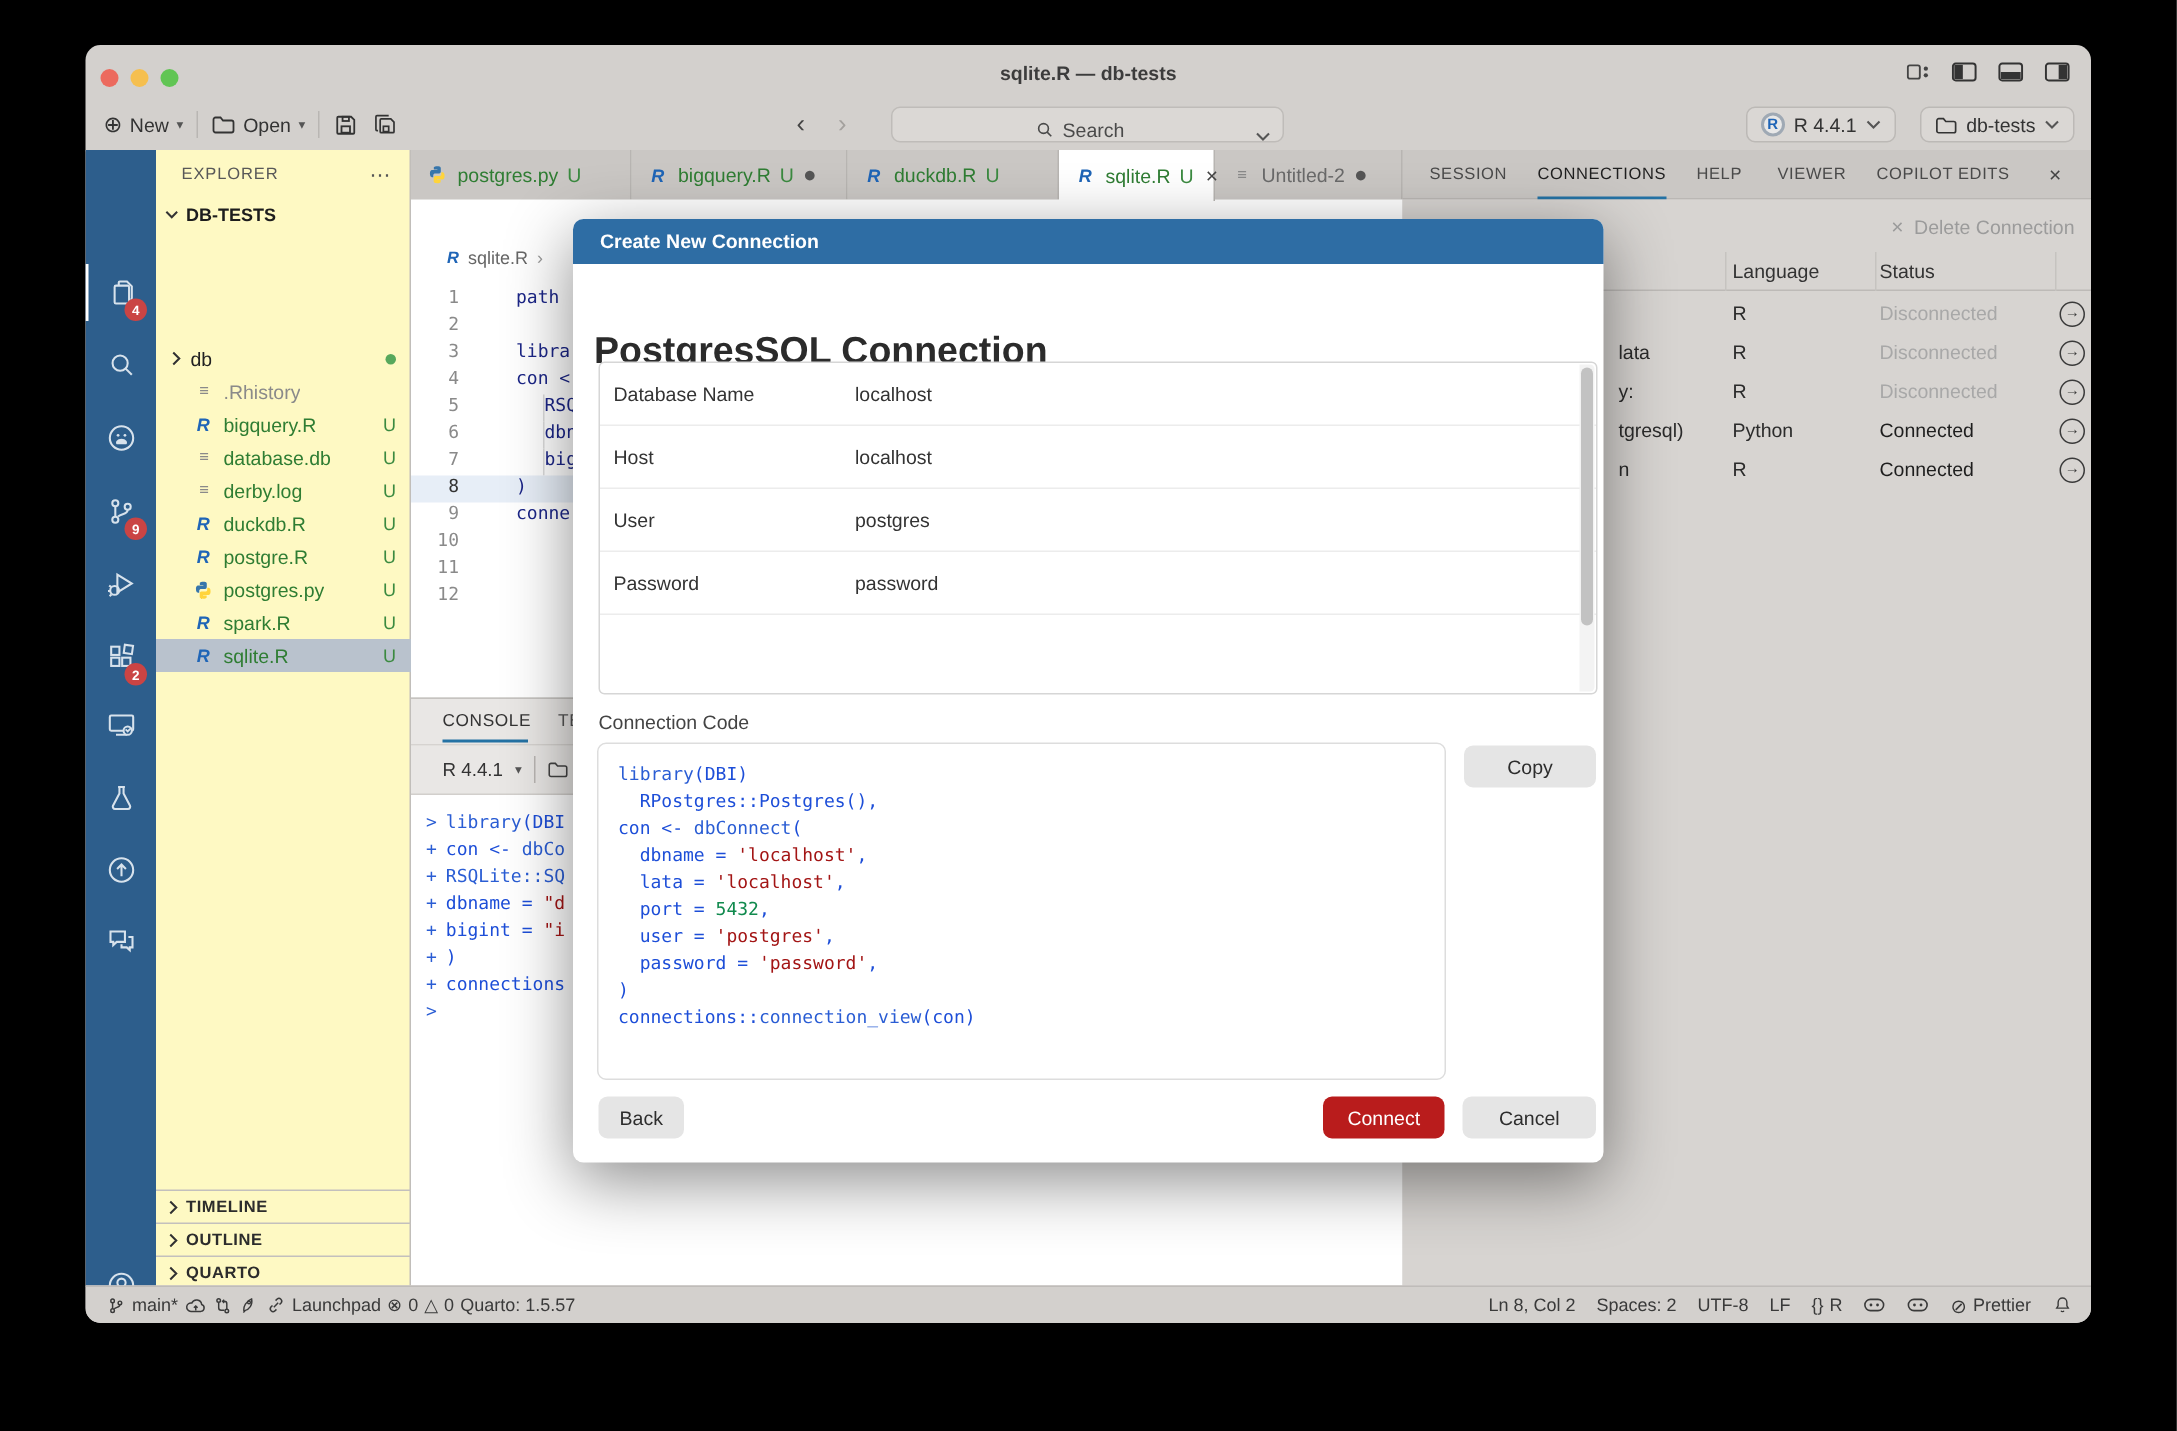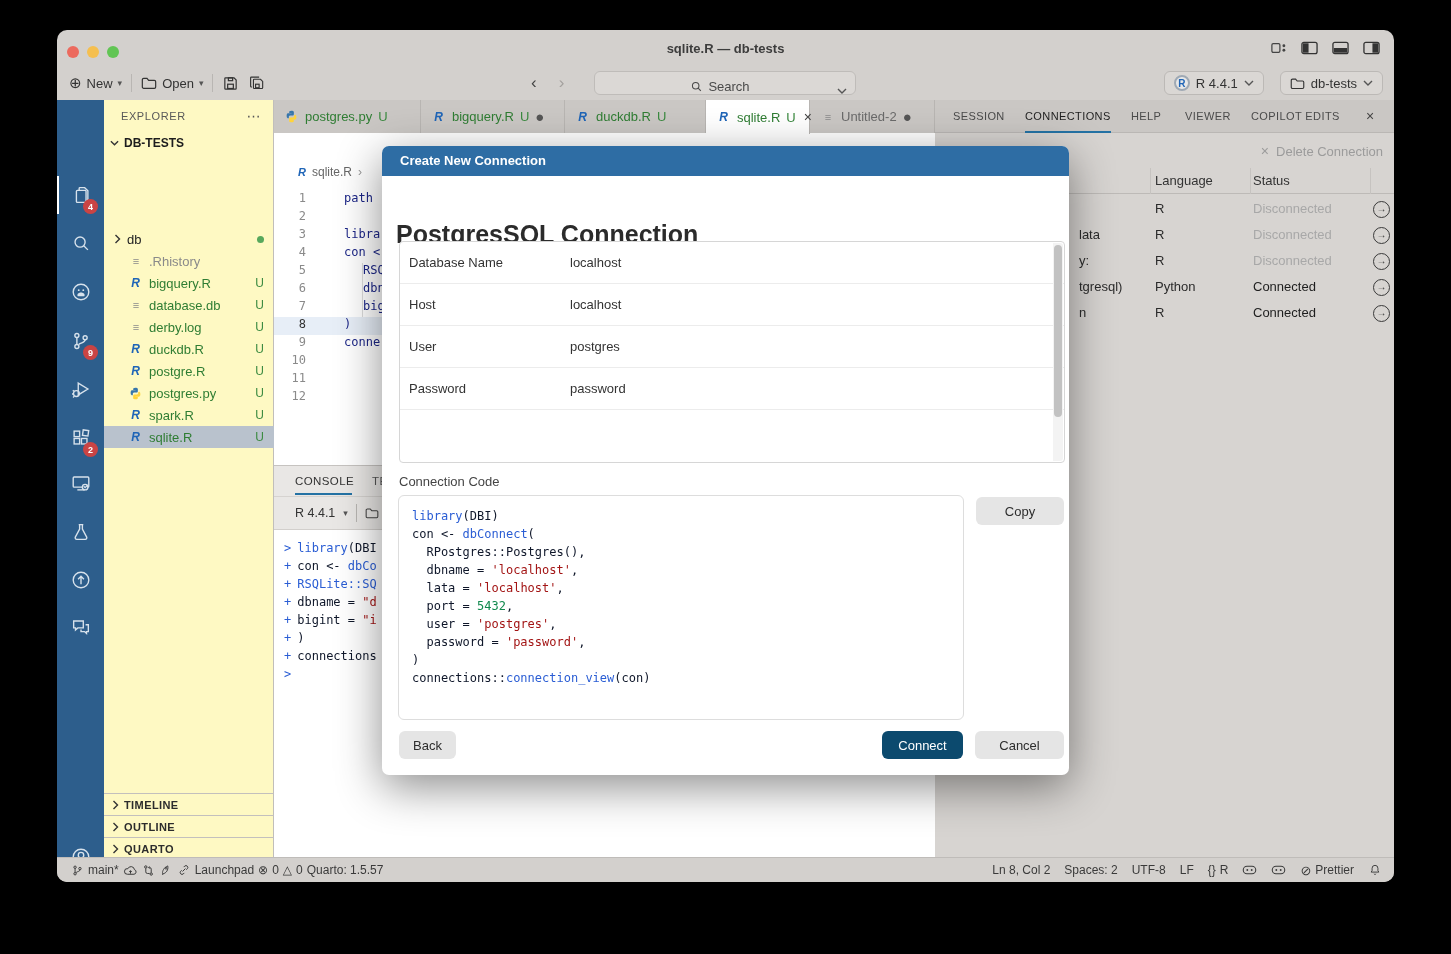--- a/index.html
+++ b/index.html
@@ -75,21 +75,21 @@
   
   .editor-bg{position:absolute;left:217px;top:103px;width:661px;height:332px;background:#fff;}
   .breadcrumb{position:absolute;left:241px;top:135px;display:flex;align-items:center;gap:6px;font-size:12px;color:#666;}
   .eline{position:absolute;left:217px;width:661px;height:18px;display:flex;font-family:"DejaVu Sans Mono",monospace;font-size:12px;}
   .eline .num{width:42px;text-align:right;padding-right:10px;box-sizing:border-box;color:#8a8a8a;}
   .eline .code{margin-left:28px;color:#1c2687;white-space:pre;}
   .eline .code.ind{margin-left:46px;border-left:1px solid #dcdcdc;padding-left:0px;}
   .eline.cur{background:#e7eef7;}
   .eline.cur .num{color:#333;}
   .tk-fn{color:#2a5dd4;}
-  .tk-p{color:#0f172a;text-align:center;}
+  .tk-p{color:#1d4ed8;text-align:center;}
   .tk-str{color:#a31515;}
   .tk-num{color:#118a4e;}
 
   
   .con-tabs{position:absolute;left:217px;top:435px;width:661px;height:32px;background:#e9e7e5;border-top:1px solid #c6c3c0;
     border-bottom:1px solid #d6d3d0;box-sizing:border-box;}
   .con-tab{position:absolute;top:0;height:30px;line-height:30px;font-size:11.5px;color:#333;letter-spacing:.4px;}
   .con-underline{position:absolute;left:21px;bottom:1px;width:57px;height:2px;background:#2472a4;}
   .con-toolbar{position:absolute;left:217px;top:467px;width:661px;height:33px;background:#e9e7e5;border-bottom:1px solid #d2cfcc;
     box-sizing:border-box;display:flex;align-items:center;gap:8px;padding-left:21px;font-size:12.5px;color:#333;}
@@ -128,21 +128,21 @@
   .frow .lbl{position:absolute;left:9px;top:13px;}
   .frow .val{position:absolute;left:170px;top:13px;}
   .fscroll{position:absolute;right:1px;top:1px;width:10px;height:218px;background:#f3f3f3;border-radius:0 3px 3px 0;}
   .fthumb{position:absolute;left:1px;top:2px;width:8px;height:172px;background:#c2c2c2;border-radius:4px;}
   .code-label{position:absolute;left:17px;top:328px;font-size:13px;color:#444;}
   .codebox{position:absolute;left:16px;top:349px;width:566px;height:225px;border:1px solid #dddddd;border-radius:6px;
     box-sizing:border-box;padding:13px 0 0 13px;overflow:hidden;}
   .mcl{height:18px;font-family:"DejaVu Sans Mono",monospace;font-size:12px;white-space:pre;}
   .btn{position:absolute;height:28px;border-radius:6px;background:#e5e5e5;color:#2d2d2d;font-size:13px;
     display:flex;align-items:center;justify-content:center;box-sizing:border-box;}
-  .btn.primary{background:#0c4a6e;color:#fff;}
+  .btn.primary{background:#b91c1c;color:#fff;}
 </style>
 </head>
 <body>
 
 <div class="window">
 
   <div class="titlebar">
     <div class="tl red"></div>
     <div class="tl yellow"></div>
     <div class="tl green"></div>
@@ -698,22 +698,22 @@
         
       </div>
       <div class="fscroll">
           <div class="fthumb"></div>
         </div>
     </div>
 
     <div class="code-label">Connection Code</div>
     <div class="codebox">
       <div class="mcl"><span class="tk-fn">library</span><span class="tk-p">(DBI)</span></div>
+      <div class="mcl"><span class="tk-p">  RPostgres::Postgres(),</span></div>
       <div class="mcl"><span class="tk-p">con &lt;- </span><span class="tk-fn">dbConnect</span><span class="tk-p">(</span></div>
-      <div class="mcl"><span class="tk-p">  RPostgres::Postgres(),</span></div>
       <div class="mcl"><span class="tk-p">  dbname = </span><span class="tk-str">'localhost'</span><span class="tk-p">,</span></div>
       <div class="mcl"><span class="tk-p">  lata = </span><span class="tk-str">'localhost'</span><span class="tk-p">,</span></div>
       <div class="mcl"><span class="tk-p">  port = </span><span class="tk-num">5432</span><span class="tk-p">,</span></div>
       <div class="mcl"><span class="tk-p">  user = </span><span class="tk-str">'postgres'</span><span class="tk-p">,</span></div>
       <div class="mcl"><span class="tk-p">  password = </span><span class="tk-str">'password'</span><span class="tk-p">,</span></div>
       <div class="mcl"><span class="tk-p">)</span></div>
       <div class="mcl"><span class="tk-p">connections::</span><span class="tk-fn">connection_view</span><span class="tk-p">(con)</span></div>
     </div>
     <div class="btn" style="left:594px;top:351px;width:88px;">Copy</div>
 

